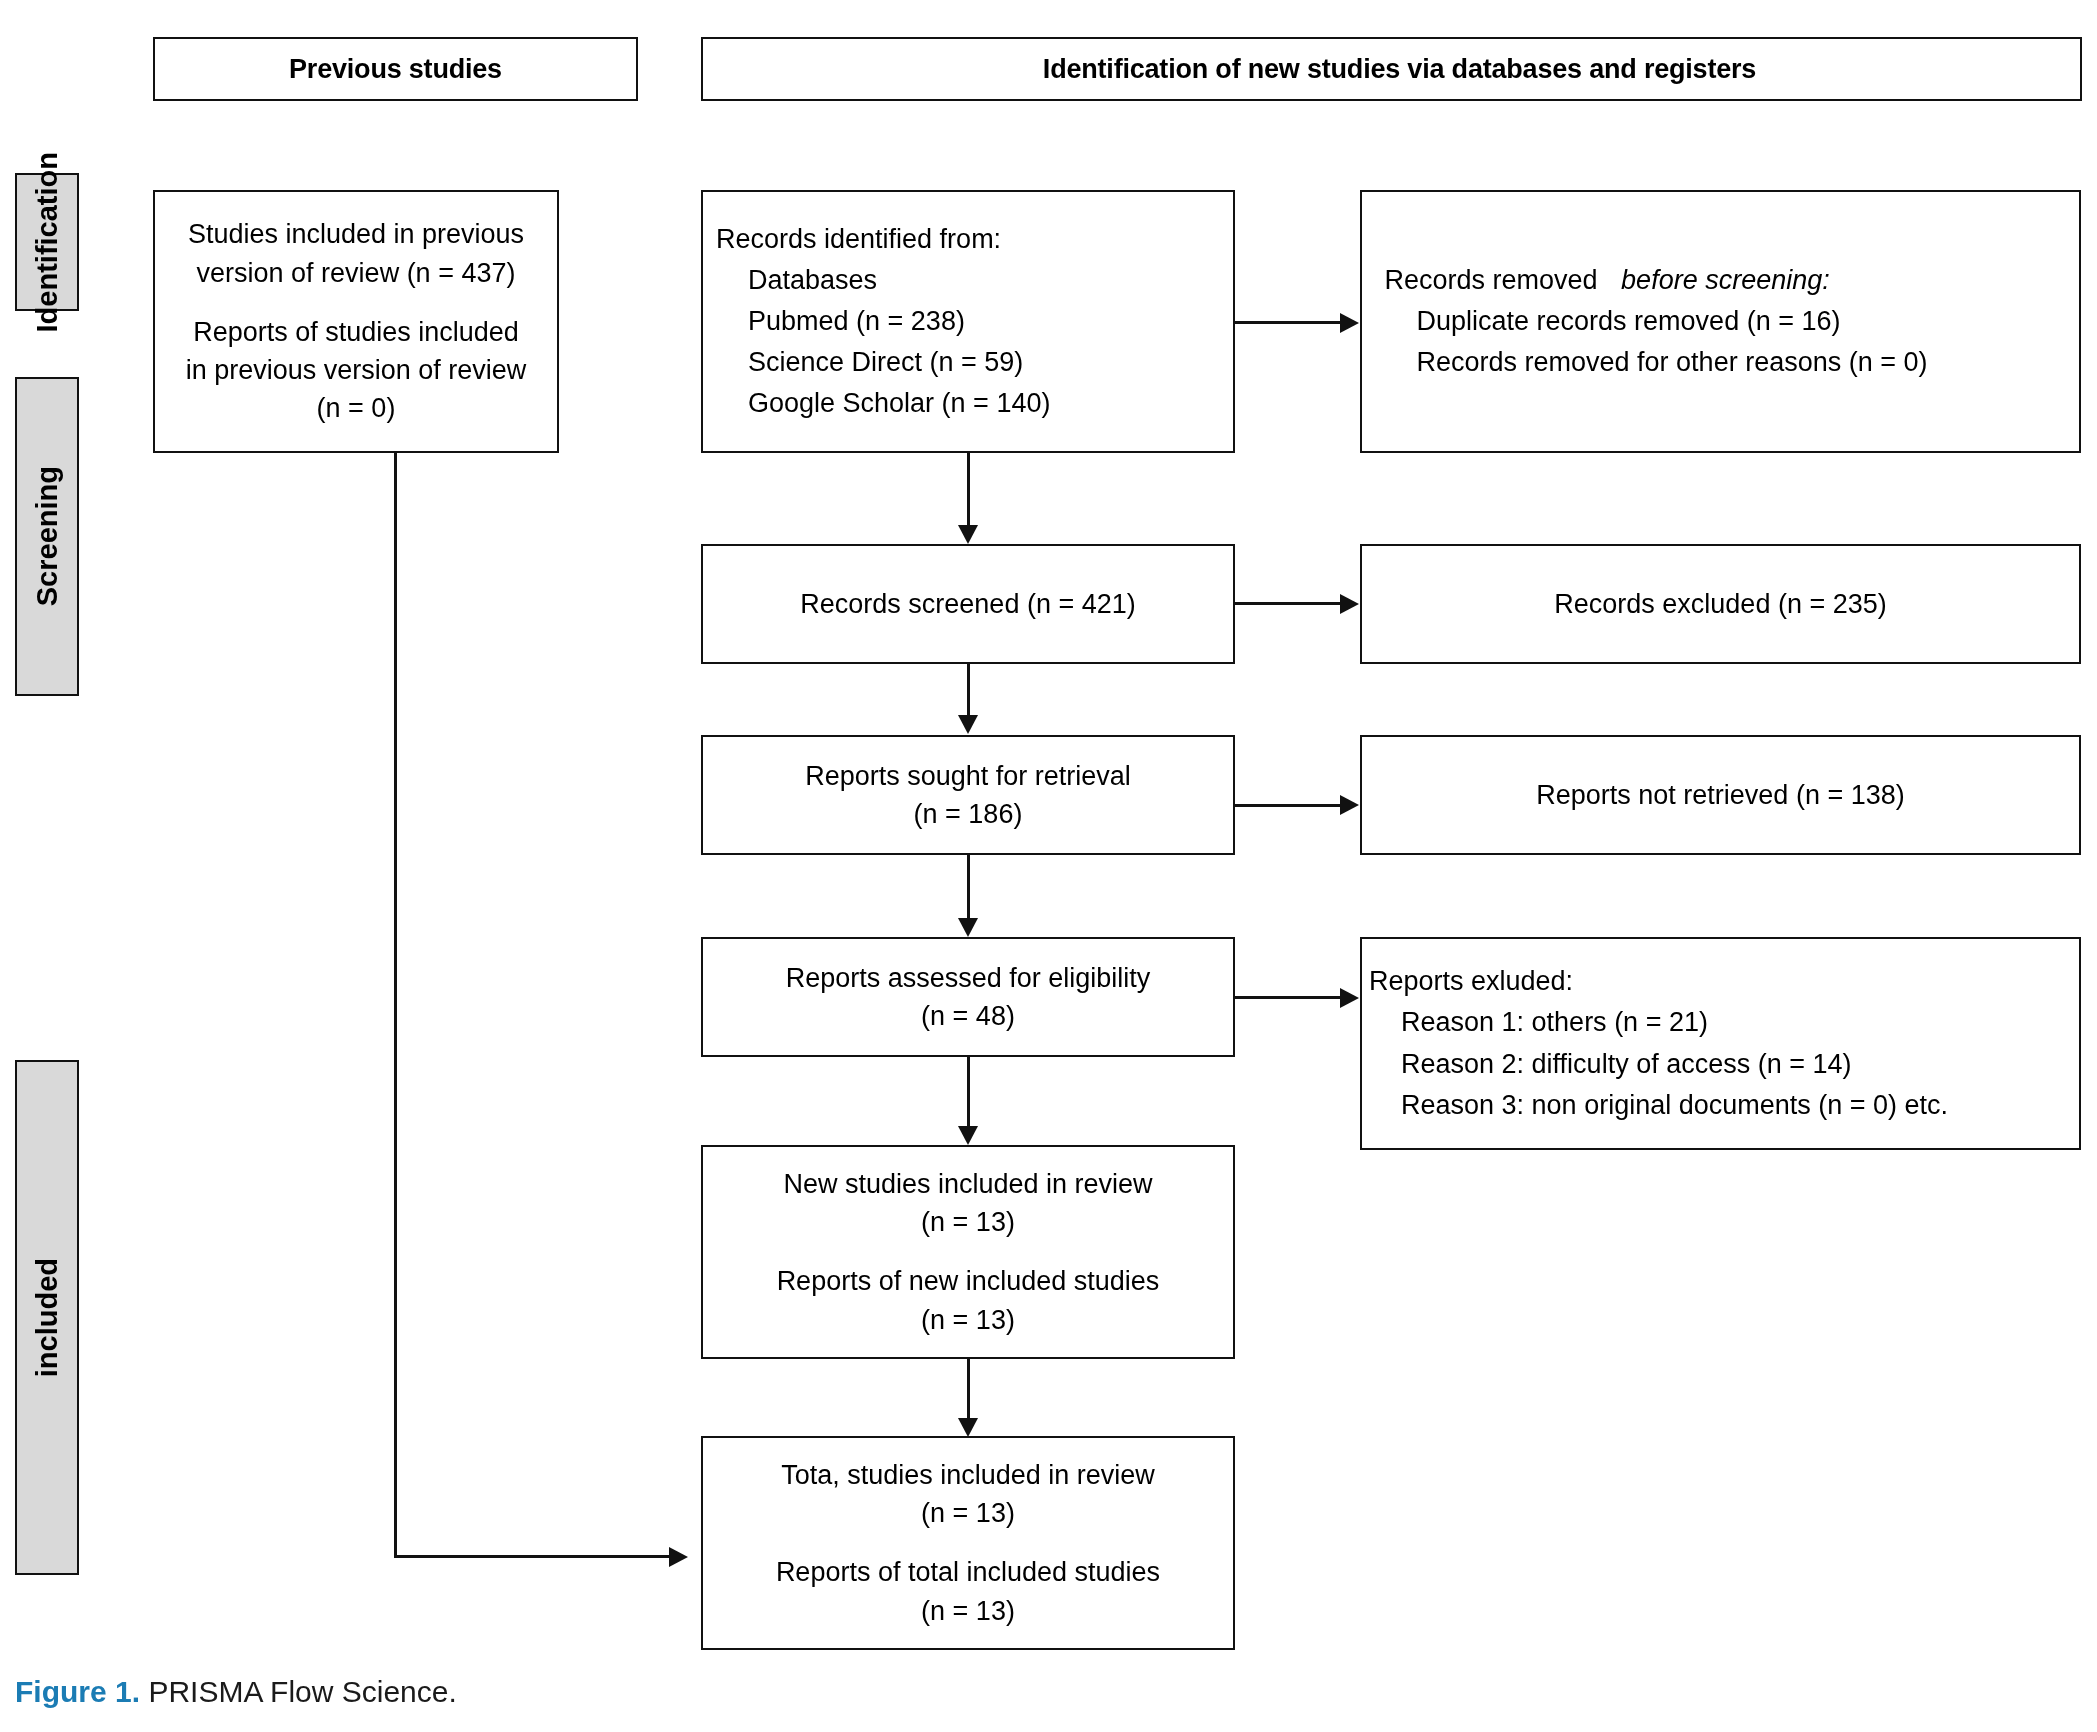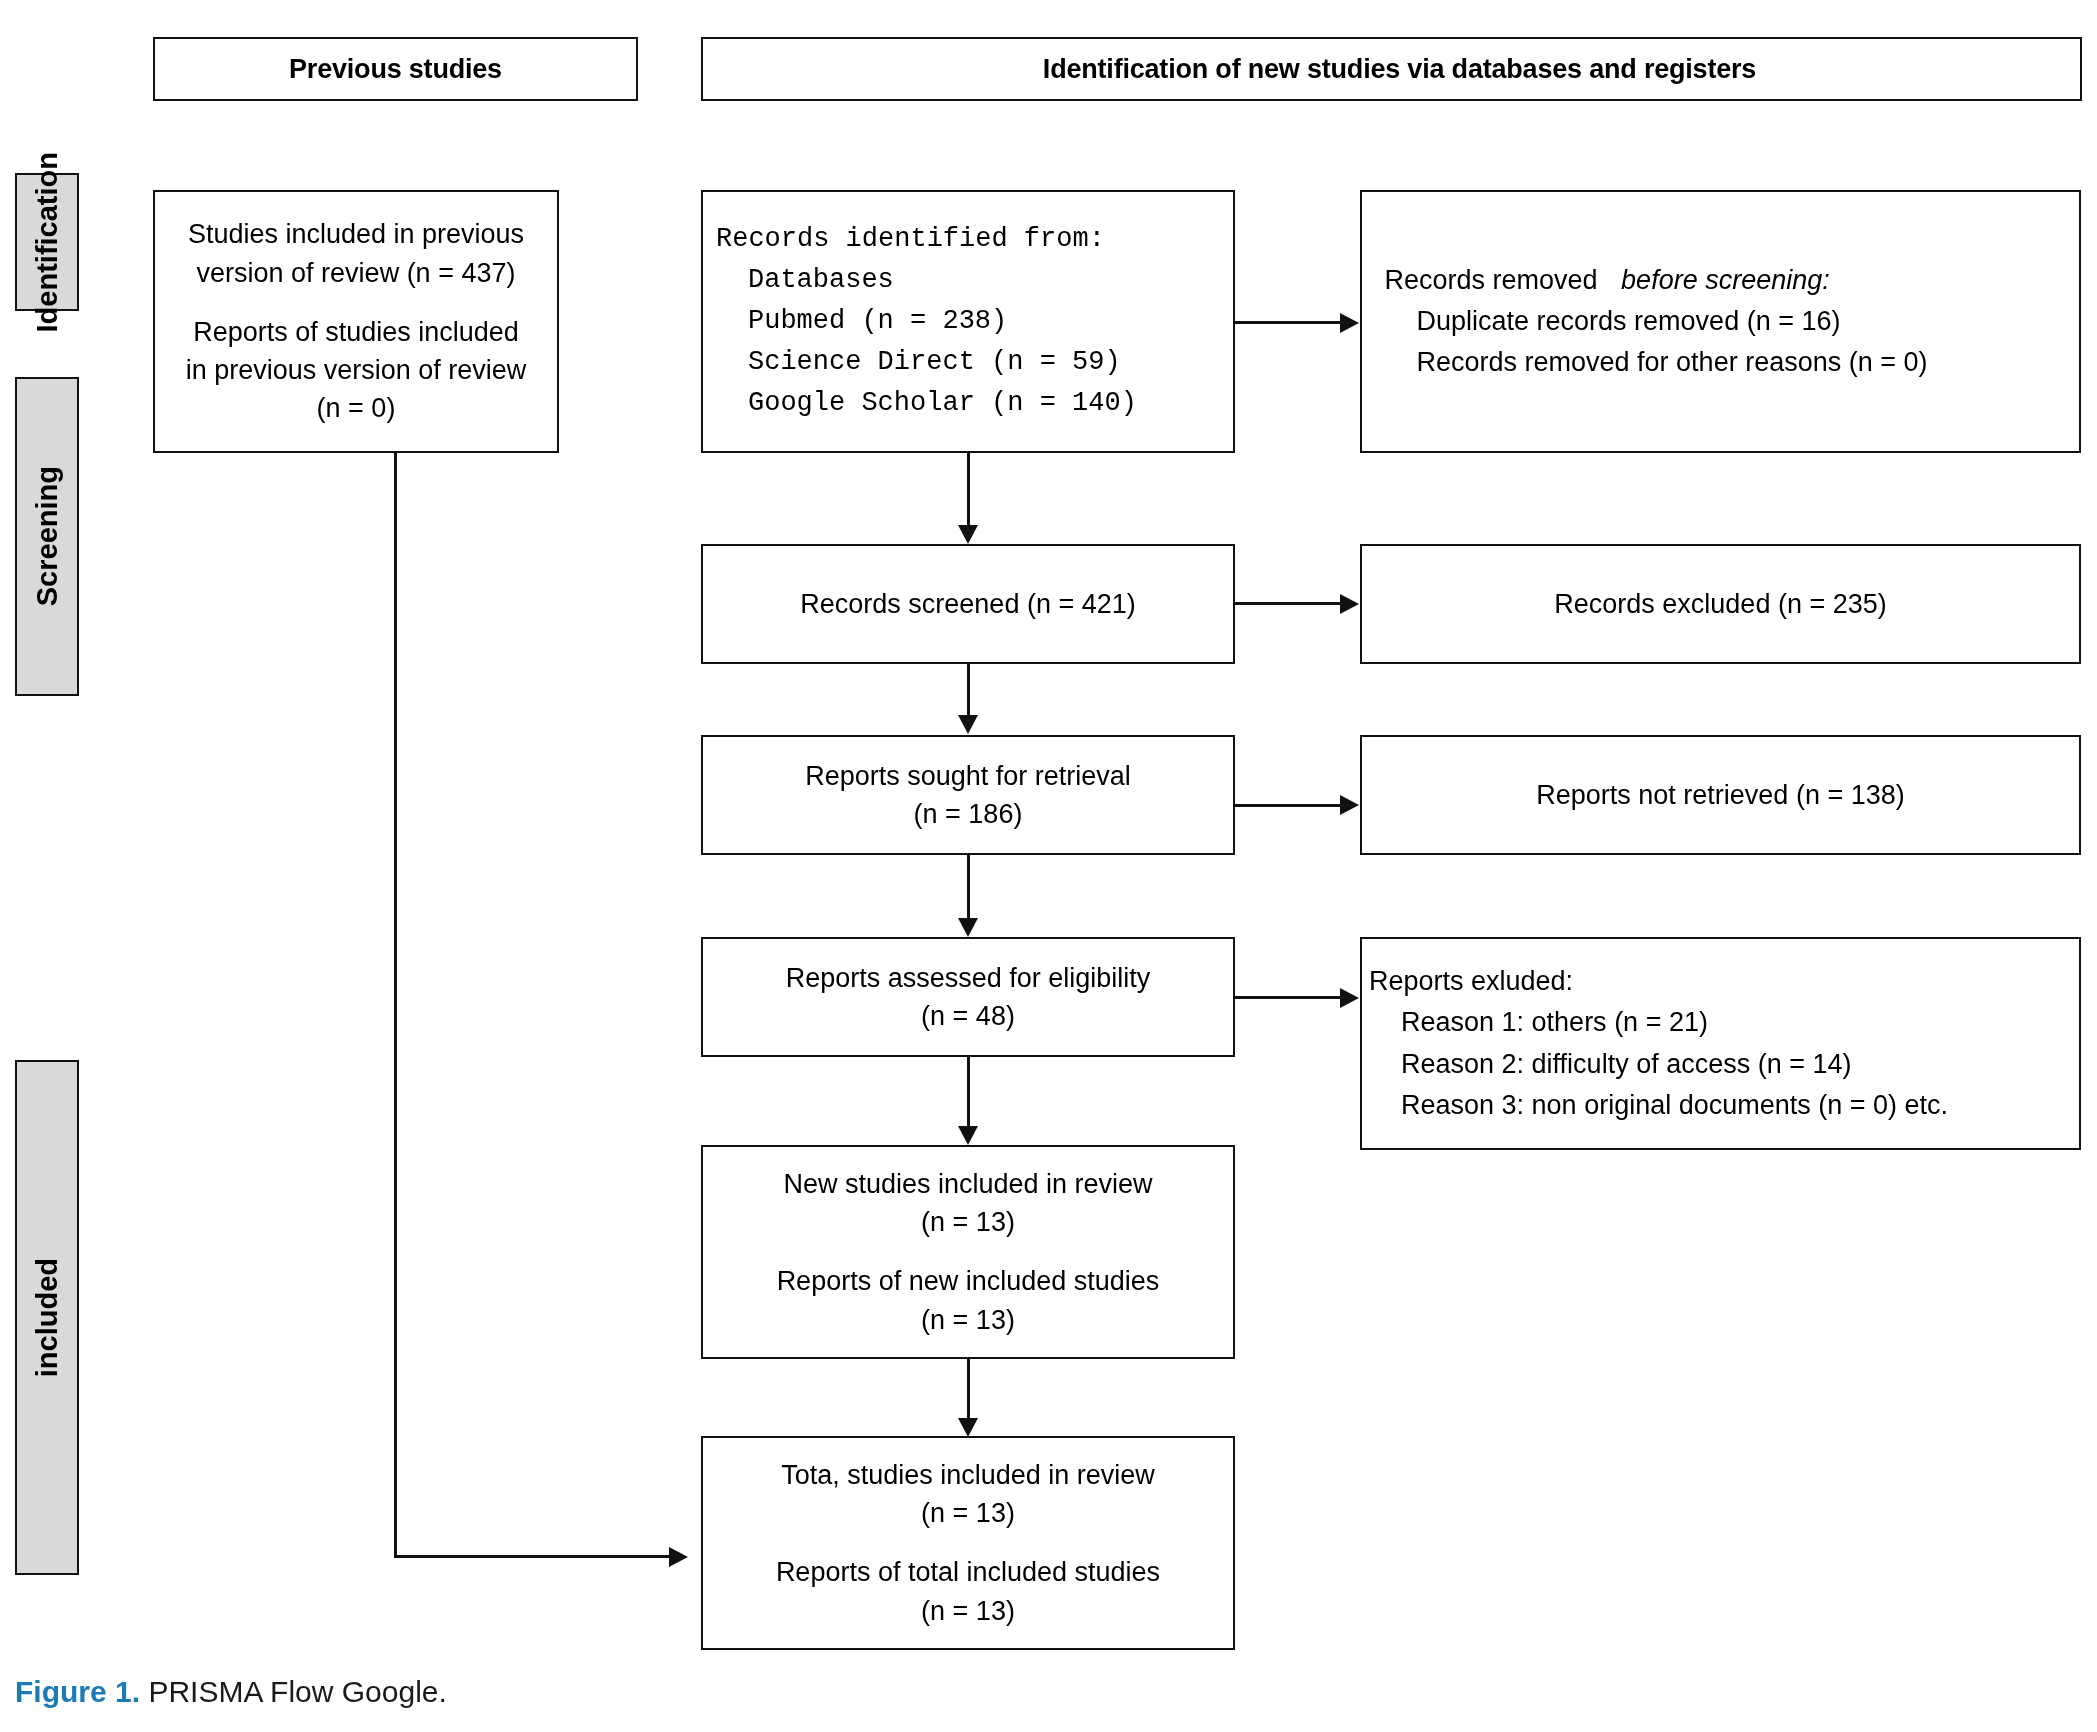--- a/index.html
+++ b/index.html
@@ -149,21 +149,21 @@
       </div>
       <div class="para">
         <div>Reports of studies included</div>
         <div>in previous version of review</div>
         <div>(n = 0)</div>
       </div>
     </div>
   </div>
 
   <div class="box" style="left:701px; top:190px; width:534px; height:263px;">
-    <div class="box-inner ltext" style="font-family:Liberation Mono, monospace;">
+    <div class="box-inner ltext" style="">
       <div>Records identified from:</div>
       <div class="indent">Databases</div>
       <div class="indent">Pubmed (n = 238)</div>
       <div class="indent">Science Direct (n = 59)</div>
       <div class="indent">Google Scholar (n = 140)</div>
     </div>
   </div>
 
   <div class="box" style="left:1360px; top:190px; width:721px; height:263px;">
     <div class="box-inner ltext" style="padding-left:22.5px;">
@@ -260,17 +260,17 @@
 
   <div class="vline" style="left:967px; top:1359px; height:61px;"></div>
   <div class="arrow-down" style="left:958px; top:1418px;"></div>
 
   <div class="vline" style="left:394px; top:453px; height:1105px;"></div>
   <div class="hline" style="left:394px; top:1555px; width:277px;"></div>
   <div class="arrow-right" style="left:669px; top:1547px;"></div>
 
   <div id="caption">
     <span class="cap-label">Figure 1.</span>
-    <span class="cap-text">PRISMA Flow Google.</span>
+    <span class="cap-text">PRISMA Flow Science.</span>
   </div>
 
 </div>
 
 
 </body></html>

